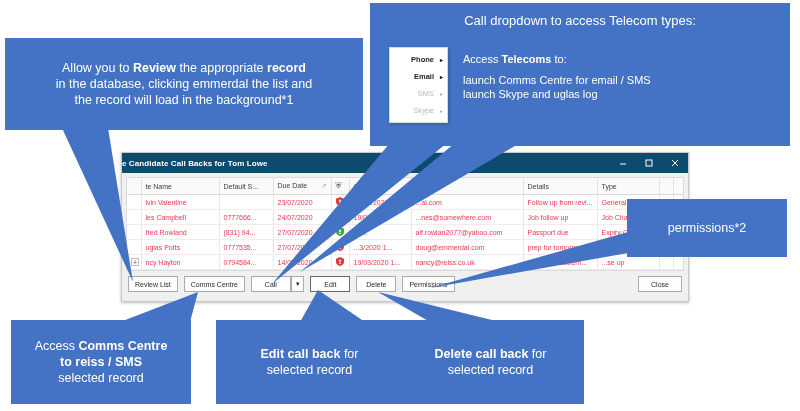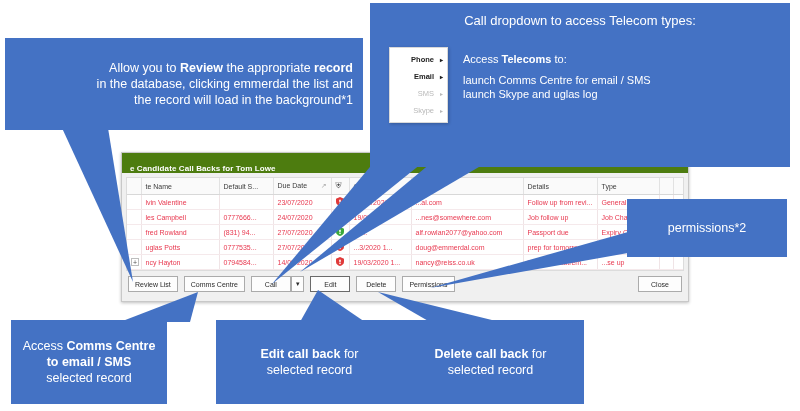--- a/index.html
+++ b/index.html
@@ -31,24 +31,24 @@
   #dialog {
     position: absolute;
     left: 121px; top: 152px;
     width: 568px; height: 150px;
     background: #f0f0f0;
     border: 1px solid #c8c8c8;
     z-index: 10;
     box-shadow: 0 1px 3px rgba(0,0,0,.25);
   }
   #titlebar {
-    height: 20px; background: #4d7c0f; color: #ffffff;
-    display: flex; align-items: flex-end;
+    height: 20px; background: #0c4a6e; color: #ffffff;
+    display: flex; align-items: center;
     font-size: 8px; font-weight: bold; letter-spacing: .1px;
-    padding-left: 8px;
+    padding-left: 0;
   }
   #titlebar .title { flex: 1; overflow: hidden; white-space: nowrap; }
   .winbtn {
     width: 26px; height: 20px; display: flex; align-items: center;
     justify-content: center; font-size: 9px; color: #ffffff;
   }
   .winbtn svg { display:block; }
 
   
   #gridwrap { background:#ffffff; margin: 4px 4px 0 4px; height: 94px; border:1px solid #dcdcdc; overflow:hidden;}
@@ -299,27 +299,27 @@
 
     <polygon points="628,253 628,232 430,288" fill="#4472C4"></polygon>
 
     <polygon points="120,322 190,322 198,292" fill="#4472C4"></polygon>
 
     <polygon points="300,322 365,322 318,290" fill="#4472C4"></polygon>
 
     <polygon points="430,322 500,322 378,292" fill="#4472C4"></polygon>
   </svg>
 
-  <div class="callout" style="left:5px; top:38px; width:358px; height:92px; font-size:12.5px;align-items:flex-end;">
+  <div class="callout" style="left:5px; top:38px; width:358px; height:92px; font-size:12.5px;">
     <span class="ln"><span>Allow you to </span><b>Review</b><span> the appropriate </span><b>record</b></span>
     <span class="ln"><span>in the database, clicking emmerdal the list and</span></span>
     <span class="ln"><span>the record will load in the background*1</span></span>
   </div>
 
-  <div class="callout" style="left:370px; top:3px; width:420px; height:164px; justify-content:flex-start; padding-top:10px;">
+  <div class="callout" style="left:370px; top:3px; width:420px; height:143px; justify-content:flex-start; padding-top:10px;">
     <span class="ln" style="font-size:13px;">Call dropdown to access Telecom types:</span>
   </div>
 
   <div id="telecom-menu">
       <div class="menu-item">
         <span class="mlabel">Phone</span>
         <span class="arrow">▸</span>
       </div>
       <div class="menu-item">
         <span class="mlabel">Email</span>
@@ -339,23 +339,23 @@
     <div><span>Access </span><b>Telecoms</b><span> to:</span></div>
     <div class="gap"></div>
     <div>launch Comms Centre for email / SMS</div>
     <div>launch Skype and uglas log</div>
   </div>
 
   <div class="callout" style="left:627px; top:199px; width:160px; height:58px; font-size:12.5px;">
     <span class="ln"><span>permissions*2</span></span>
   </div>
 
-  <div class="callout" style="left:11px; top:320px; width:156px; height:84px; font-size:12.5px;">
+  <div class="callout" style="left:11px; top:320px; width:180px; height:84px; font-size:12.5px;">
     <span class="ln"><span>Access </span><b>Comms Centre</b></span>
-    <span class="ln"><b>to email / SMS</b></span>
+    <span class="ln"><b>to reiss / SMS</b></span>
     <span class="ln"><span>selected record</span></span>
   </div>
 
   <div class="callout" style="left:216px; top:320px; width:187px; height:84px; font-size:12.5px;">
     <span class="ln"><b>Edit call back</b><span> for</span></span>
     <span class="ln"><span>selected record</span></span>
   </div>
 
   <div class="callout" style="left:397px; top:320px; width:187px; height:84px; font-size:12.5px;">
     <span class="ln"><b>Delete call back</b><span> for</span></span>

